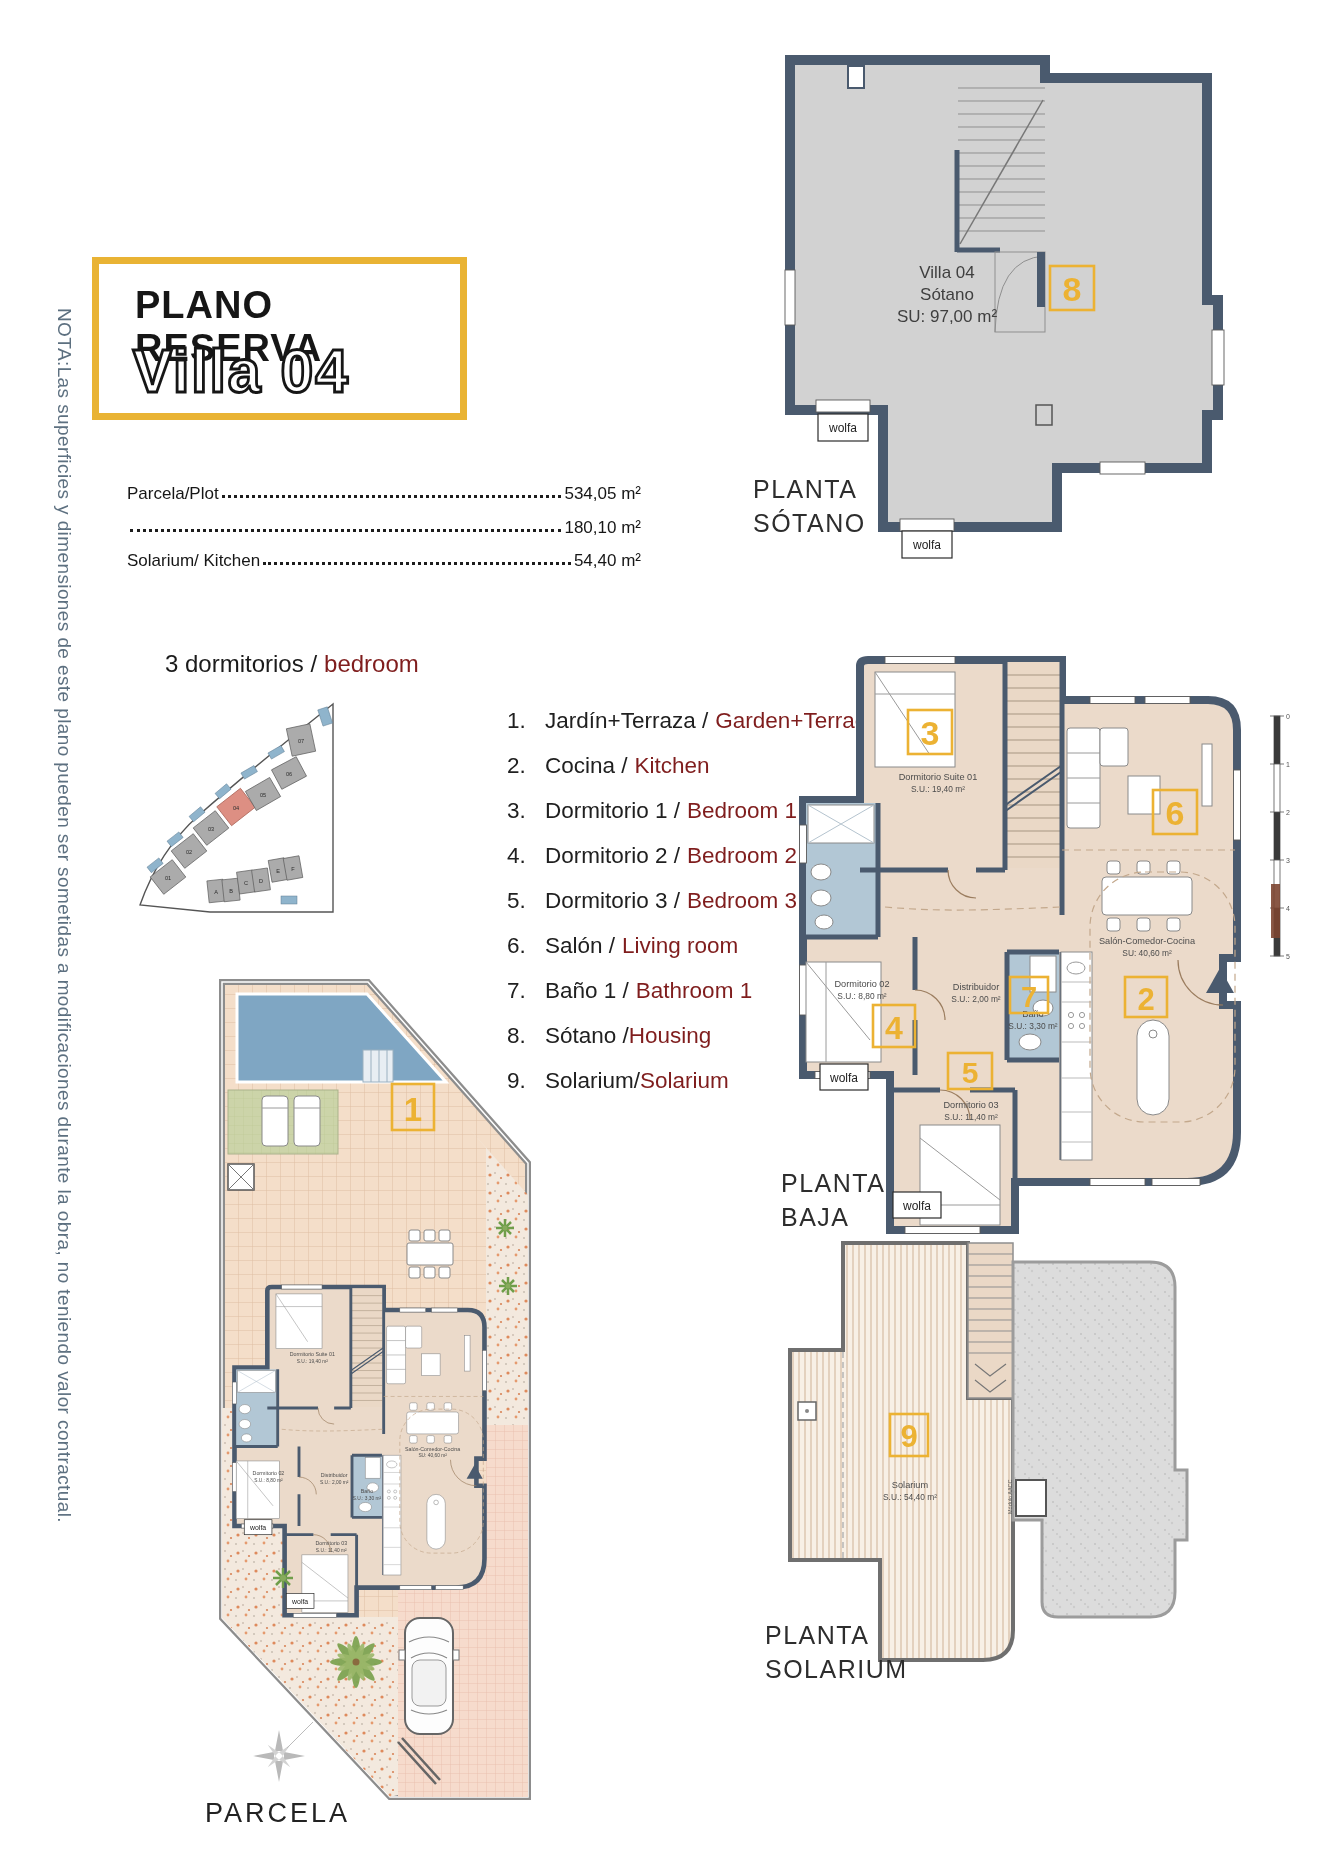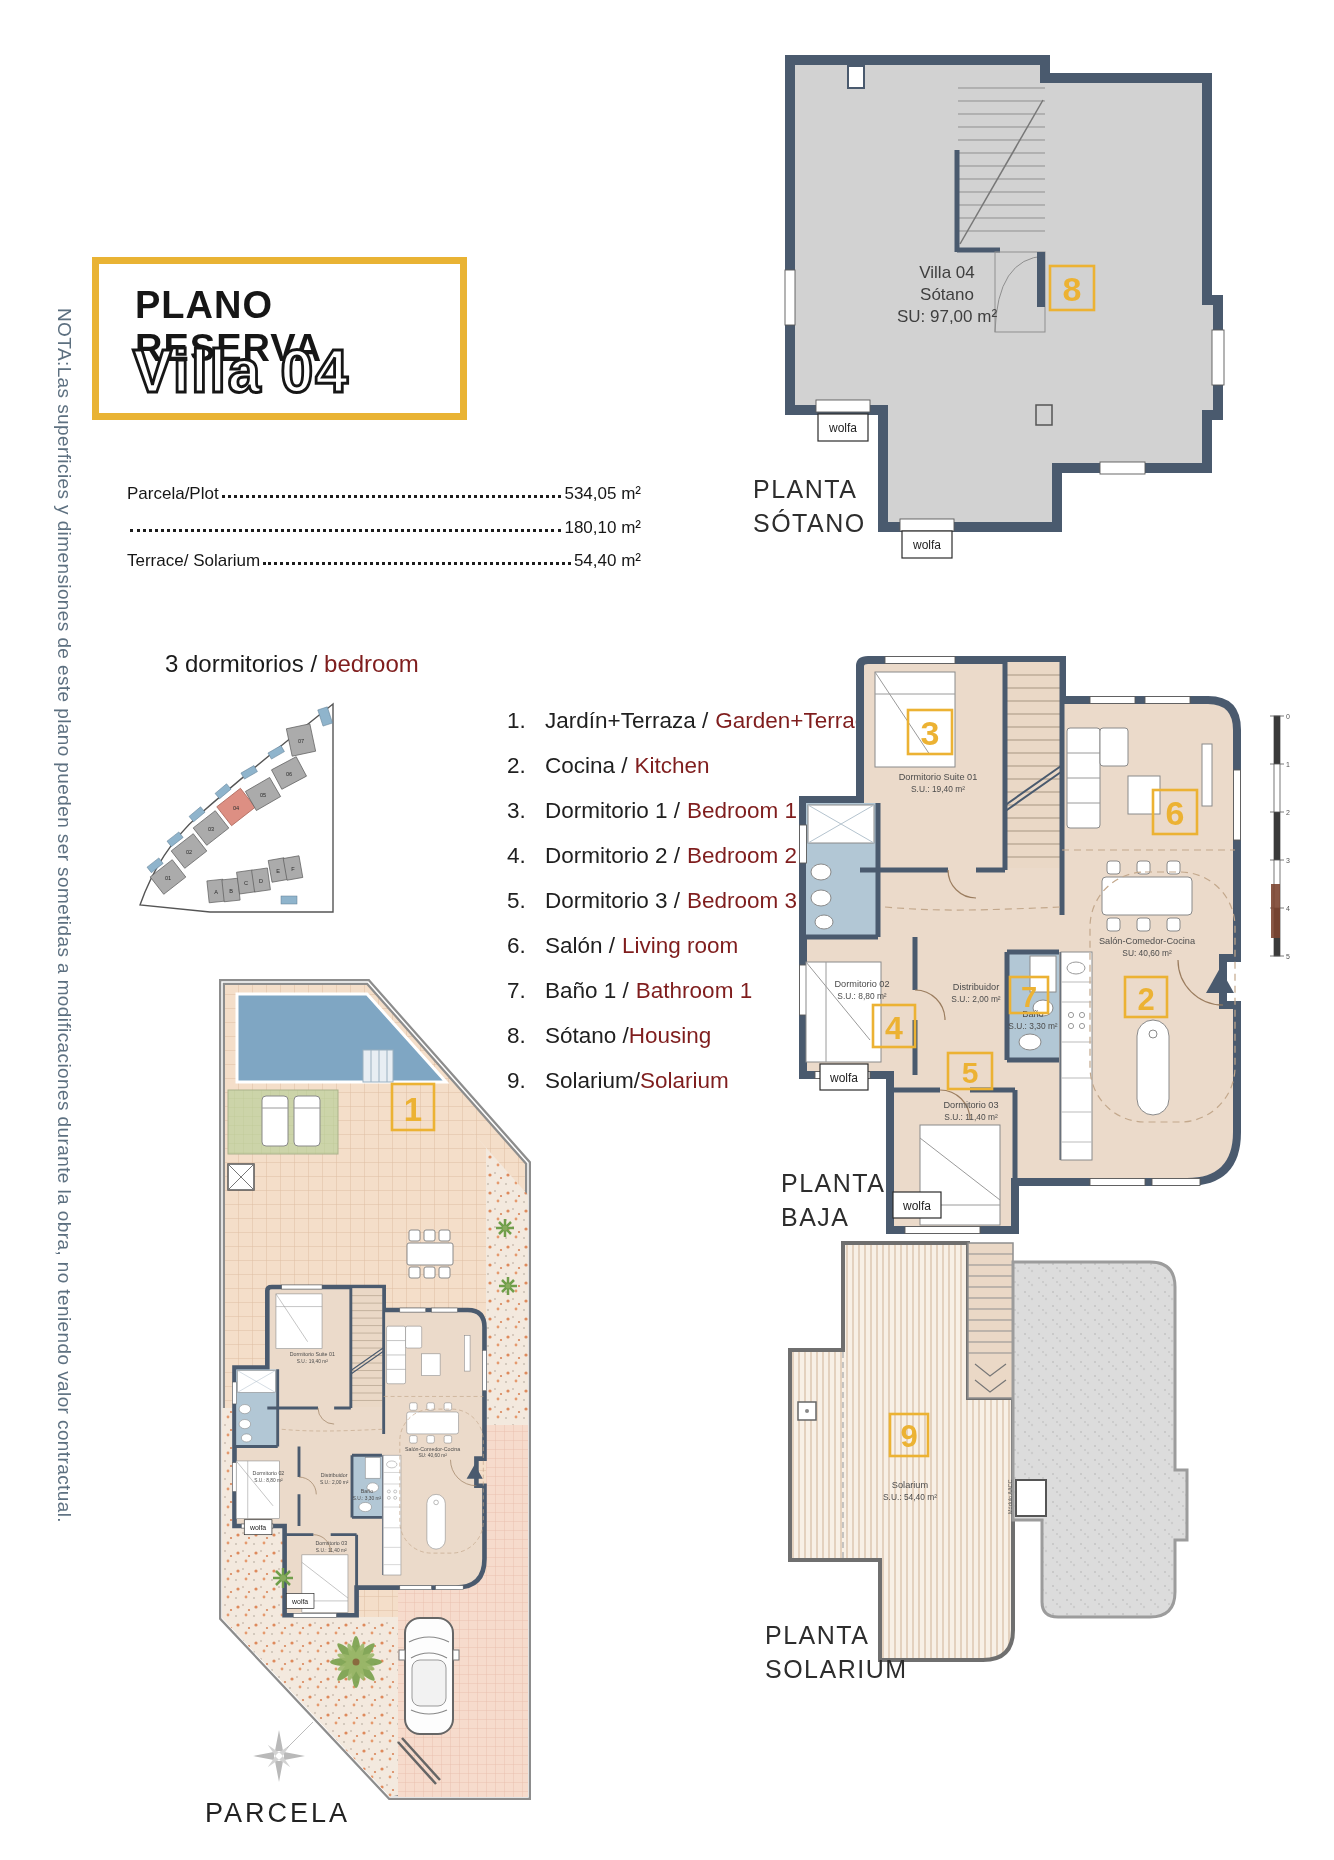--- a/index.html
+++ b/index.html
@@ -63,21 +63,21 @@
     <div class="arow">
         <span class="albl">Parcela/Plot</span>
         <span class="dots"></span>
         <span class="aval">534,05 m²</span>
       </div>
     <div class="arow">
         <span class="dots"></span>
         <span class="aval">180,10 m²</span>
       </div>
     <div class="arow">
-        <span class="albl">Terrace/ Solarium</span>
+        <span class="albl">Solarium/ Kitchen</span>
         <span class="dots"></span>
         <span class="aval">54,40 m²</span>
       </div>
   </div>
 
   <div id="bedrooms">
     <span>3 dormitorios /</span><span class="yel gap">bedroom</span>
   </div>
 
   <div id="legend">

